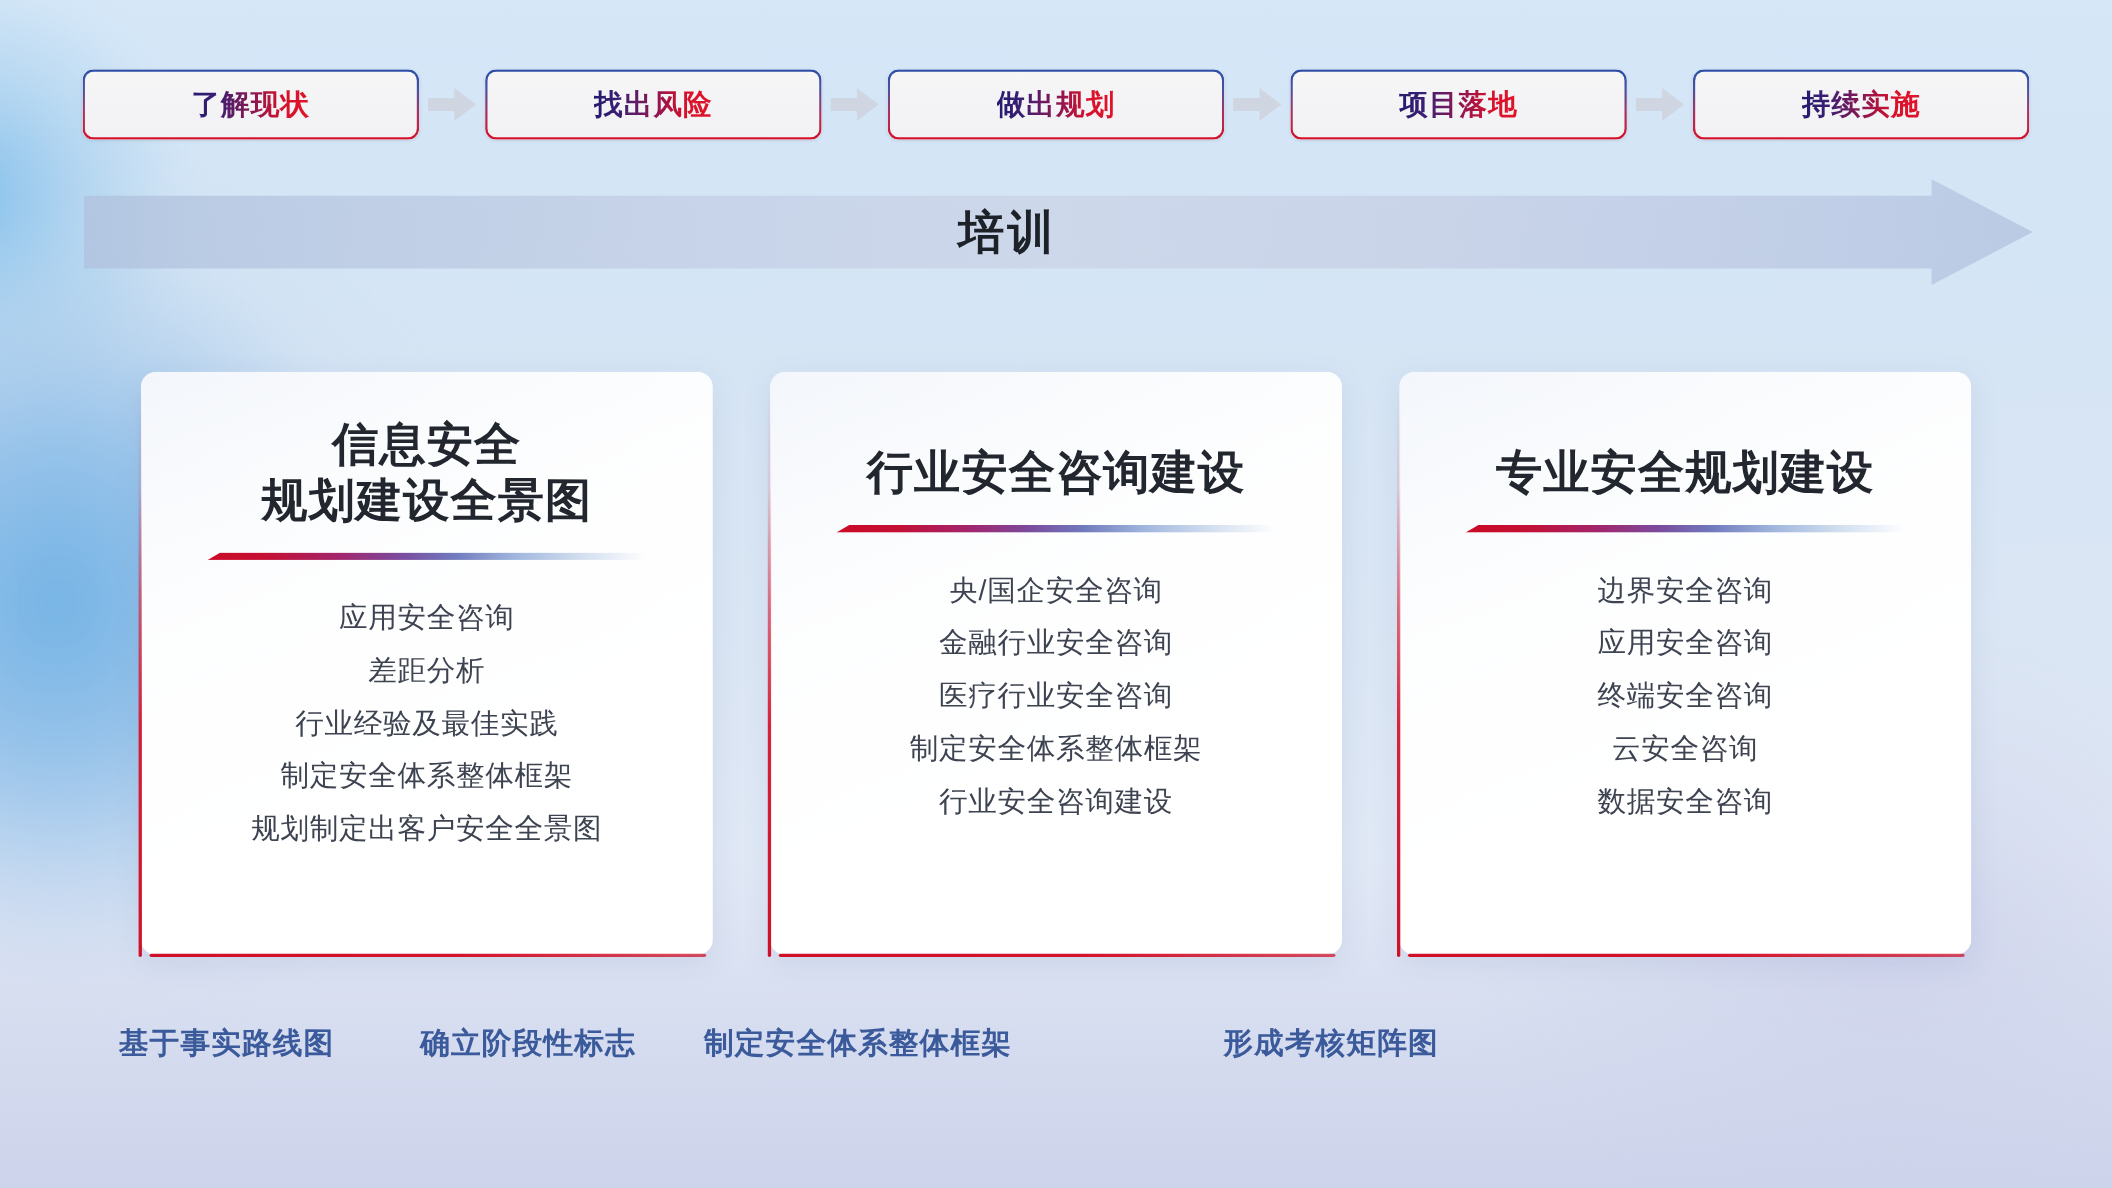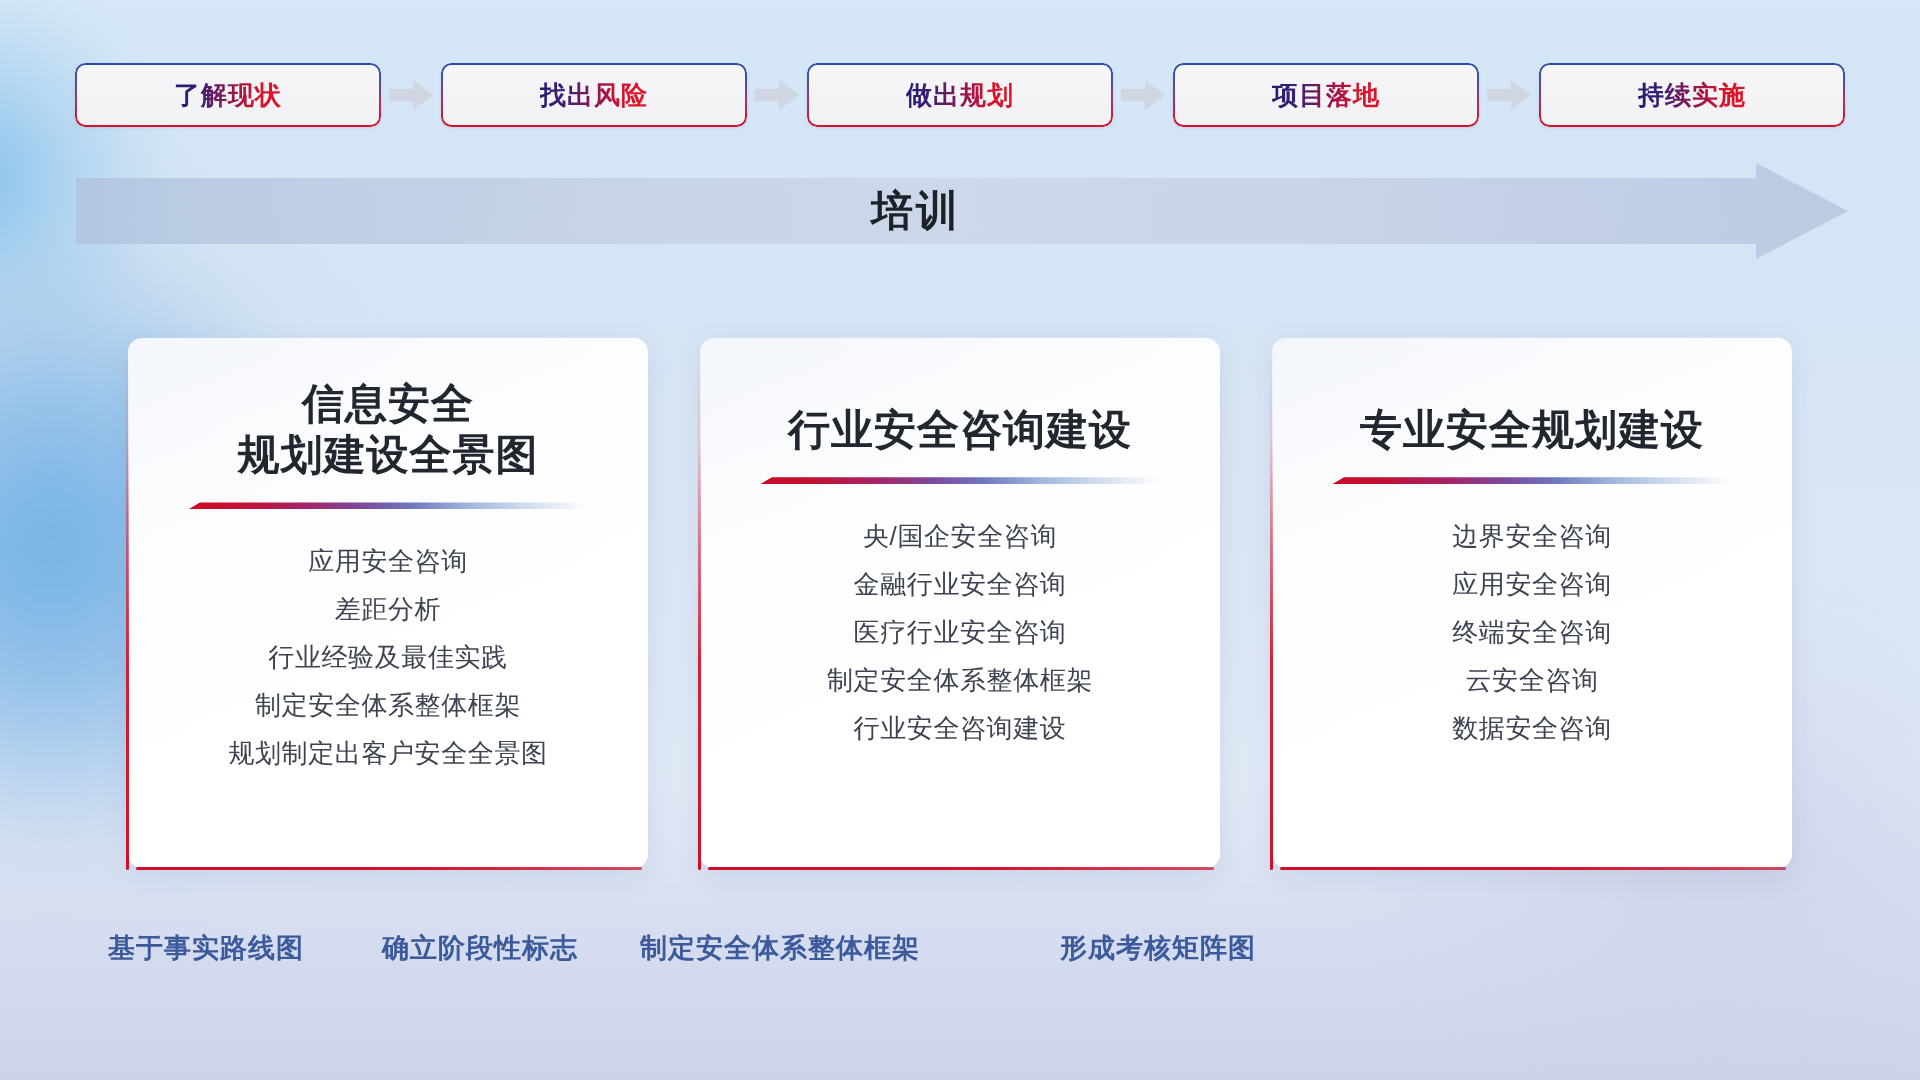--- a/index.html
+++ b/index.html
@@ -372,14 +372,14 @@
       <li>数据安全咨询</li>
     </ul>
   </div>
 
 </div>
 
 <div id="footnotes">
   <span class="footnote" style="left:108px">基于事实路线图</span>
   <span class="footnote" style="left:382px">确立阶段性标志</span>
   <span class="footnote" style="left:640px">制定安全体系整体框架</span>
-  <span class="footnote" style="left:1060px">形成考核矩阵图</span>
+  <span class="footnote" style="left:1112px">形成考核矩阵图</span>
 </div>
 
 </body></html>

